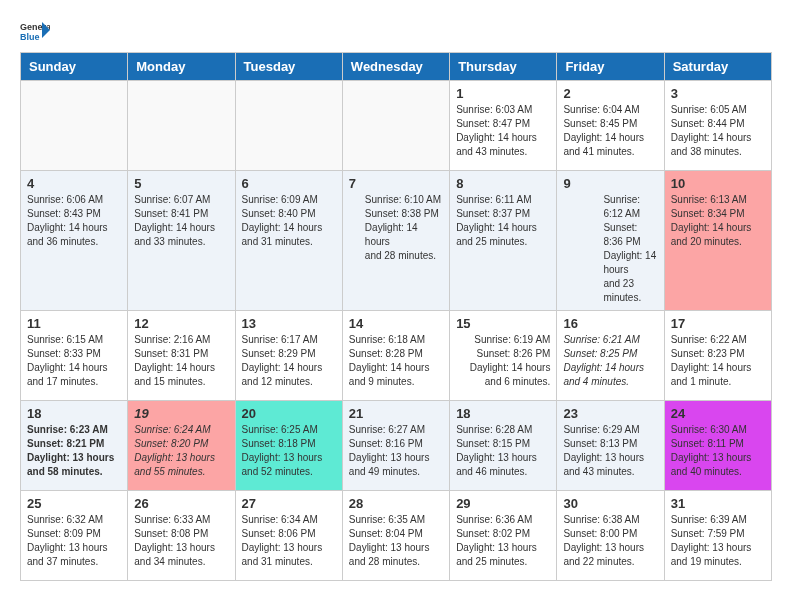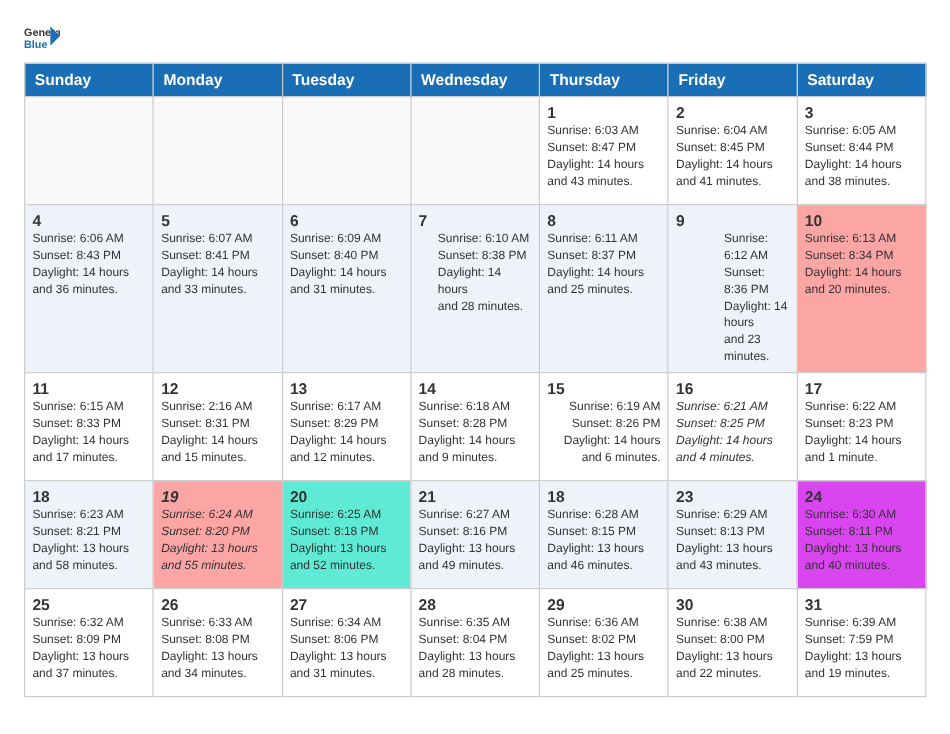--- a/index.html
+++ b/index.html
@@ -250,21 +250,21 @@
           <div class="cell-date">17</div>
           <div class="cell-info" style="white-space: pre-line;">Sunrise: 6:22 AM
 Sunset: 8:23 PM
 Daylight: 14 hours
 and 1 minute.</div>
         </td>
       </tr>
       <tr class="week-row-4">
         <td class="calendar-cell" style="background: rgb(238, 243, 249);">
           <div class="cell-date">18</div>
-          <div class="cell-info" style="white-space: pre-line;">Sunrise: 6:23 AM
+          <div class="cell-info" style="white-space: pre-line; font-weight: bold;">Sunrise: 6:23 AM
 Sunset: 8:21 PM
 Daylight: 13 hours
 and 58 minutes.</div>
         </td>
         <td class="calendar-cell" style="background: #fca5a5; font-style: italic;">
           <div class="cell-date">19</div>
           <div class="cell-info" style="white-space: pre-line;">Sunrise: 6:24 AM
 Sunset: 8:20 PM
 Daylight: 13 hours
 and 55 minutes.</div>

